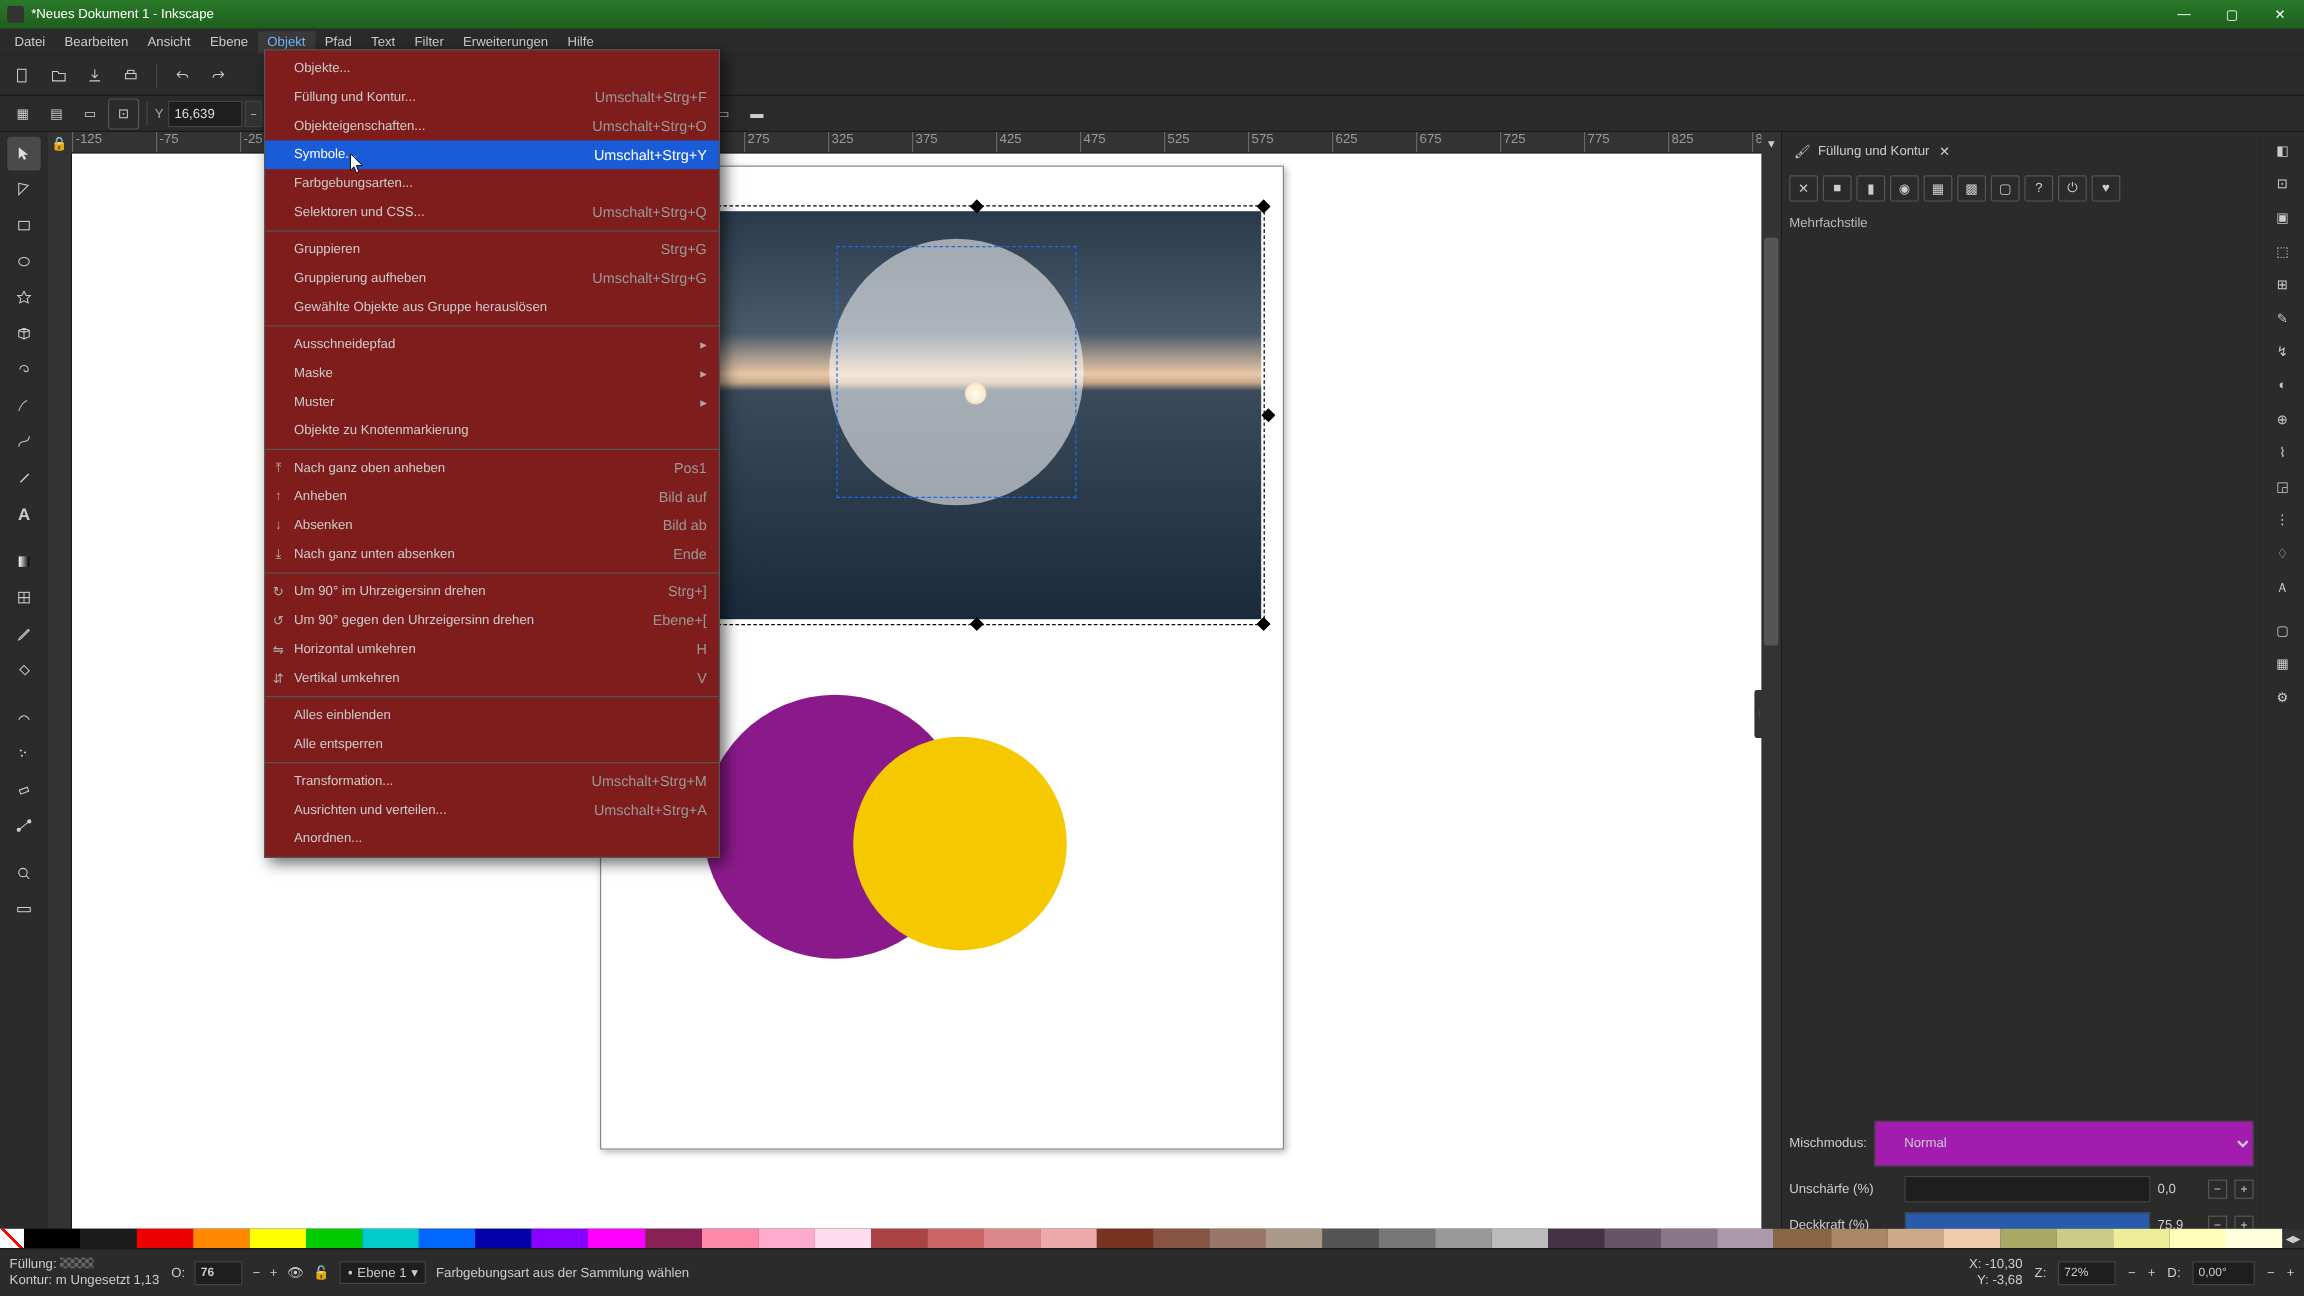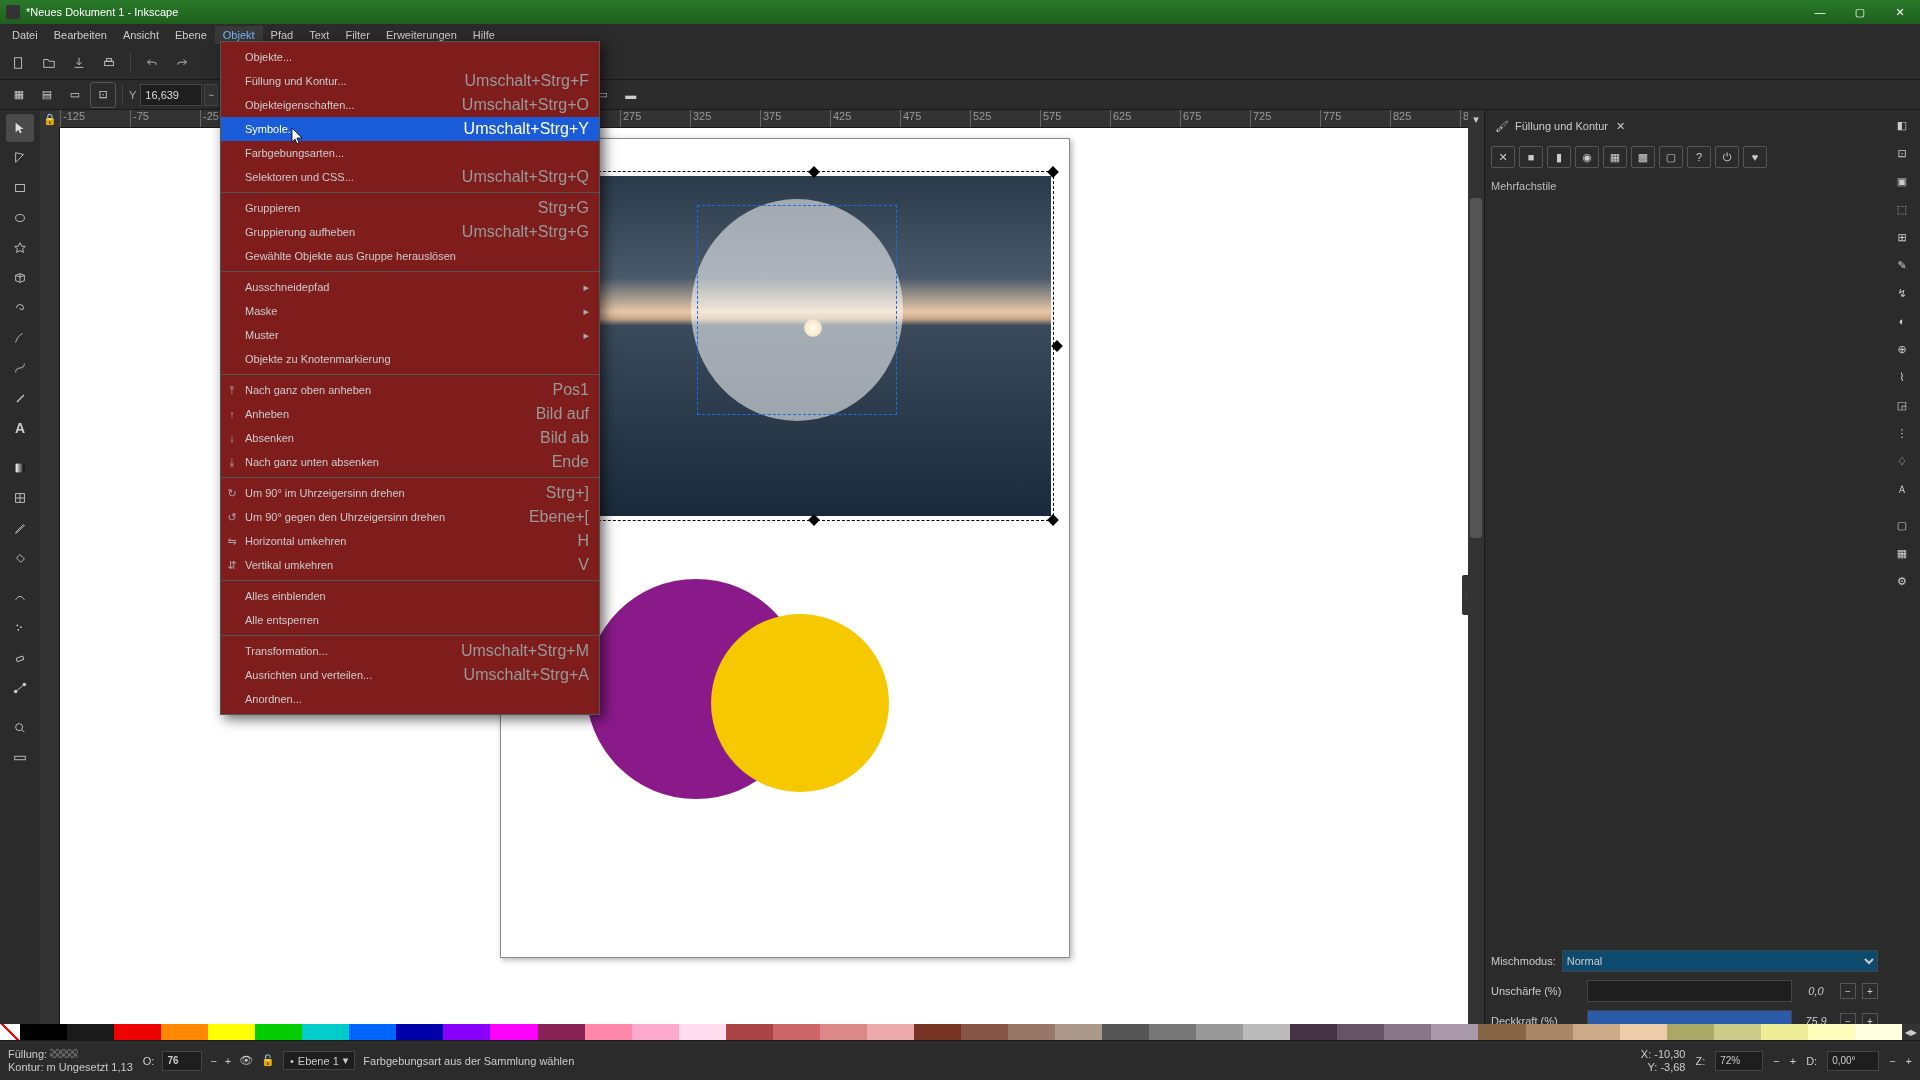--- a/index.html
+++ b/index.html
@@ -60,41 +60,41 @@
 .sel-outer .h.lm{left:-4px;top:50%;margin-top:-4px;} .sel-outer .h.rm{right:-8px;top:50%;margin-top:-4px;}
 .sel-inner { position:absolute; top:66px; left:196px; width:200px; height:210px; border:1px dashed #1a6ce8; }
 .circ-overlay { position:absolute; top:60px; left:190px; width:212px; height:222px; border-radius:50%; background:rgba(255,255,255,.55);}
 .purple { position:absolute; top:440px; left:85px; width:220px; height:220px; border-radius:50%; background:#8a1a8a; }
 .yellow { position:absolute; top:475px; left:210px; width:178px; height:178px; border-radius:50%; background:#f5c800; }
 
 
 .dropdown { position:absolute; top:41px; left:220px; width:380px; background:#7f1d1d; border:1px solid #555; box-shadow:4px 4px 12px rgba(0,0,0,.6); z-index:100; padding:3px 0; }
 .dropdown .mi { display:flex; align-items:center; height:24px; padding:0 10px 0 24px; cursor:pointer; position:relative; }
 .dropdown .mi.hl { background:#1a5cd8; color:#fff; }
-.dropdown .mi .sc { margin-left:auto; color:#999; font-size:16px;text-align:right; }
+.dropdown .mi .sc { margin-left:auto; color:#999; font-size:12px;text-align:right; }
 .dropdown .mi.hl .sc { color:#fff; }
 .dropdown .mi .ic { position:absolute; left:4px; width:14px; text-align:center; color:#aaa;}
 .dropdown .mi .arr { margin-left:auto; color:#aaa; }
 .dropdown .sep { height:1px; background:#555; margin:3px 0; }
 
 
 .panel { width:400px; background:#2b2b2b; border-left:1px solid #1a1a1a; padding:4px; display:flex; flex-direction:column; }
 .panel .tab { display:flex; align-items:center; height:24px; padding:0 6px; gap:6px; }
 .panel .tab .close { margin-left:2px; cursor:pointer; }
 .panel .subtabs { display:flex; gap:18px; padding:6px 4px; border-bottom:1px solid #444; }
 .panel .subtabs .st { display:flex; gap:4px; align-items:center; cursor:pointer; }
 .panel .paintrow { display:flex; gap:4px; padding:8px 2px; }
 .panel .paintrow .pb { width:24px; height:22px; border:1px solid #555; display:flex; align-items:center; justify-content:center; cursor:pointer; border-radius:2px; }
 .panel .label { padding:4px 2px; color:#bbb; }
 .panel .spacer { flex:1; }
 .panel .row { display:flex; align-items:center; padding:4px 2px; gap:6px; }
-.panel .row select { flex:1; background:#0c4a6e; border:1px solid #444; color:#ccc; height:22px; padding:0 0; }
+.panel .row select { flex:1; background:#a21caf; border:1px solid #444; color:#ccc; height:38px; padding:0 20px; }
 .panel .slider { flex:1; height:22px; background:#1e1e1e; border:1px solid #444; position:relative; }
 .panel .slider.blue::before{content:"";position:absolute;inset:0;background:#2a5aaa;}
-.panel .val { width:36px; text-align:center;font-style:italic; }
+.panel .val { width:36px; text-align:left; }
 .panel .pm { width:16px; height:16px; border:1px solid #555; display:flex; align-items:center; justify-content:center; font-size:10px; cursor:pointer; }
 
 
 .palette { position:absolute; left:0; right:0; bottom:40px; height:16px; display:flex; }
 .palette .none { width:20px; height:16px; background:#fff; position:relative; }
 .palette .none::after{content:"";position:absolute;inset:0;background:linear-gradient(45deg,transparent 45%,red 45%,red 55%,transparent 55%);}
 .palette .sw { flex:1; height:16px; }
 .palette .scroll{width:18px;background:#333;display:flex;align-items:center;justify-content:center;font-size:8px;}
 .statusbar { position:absolute; left:0; right:0; bottom:0; height:40px; background:#2b2b2b; border-top:1px solid #1a1a1a; display:flex; align-items:center; padding:0 8px; gap:10px; }
 .statusbar .group{display:flex;flex-direction:column;gap:1px;font-size:10px;}

